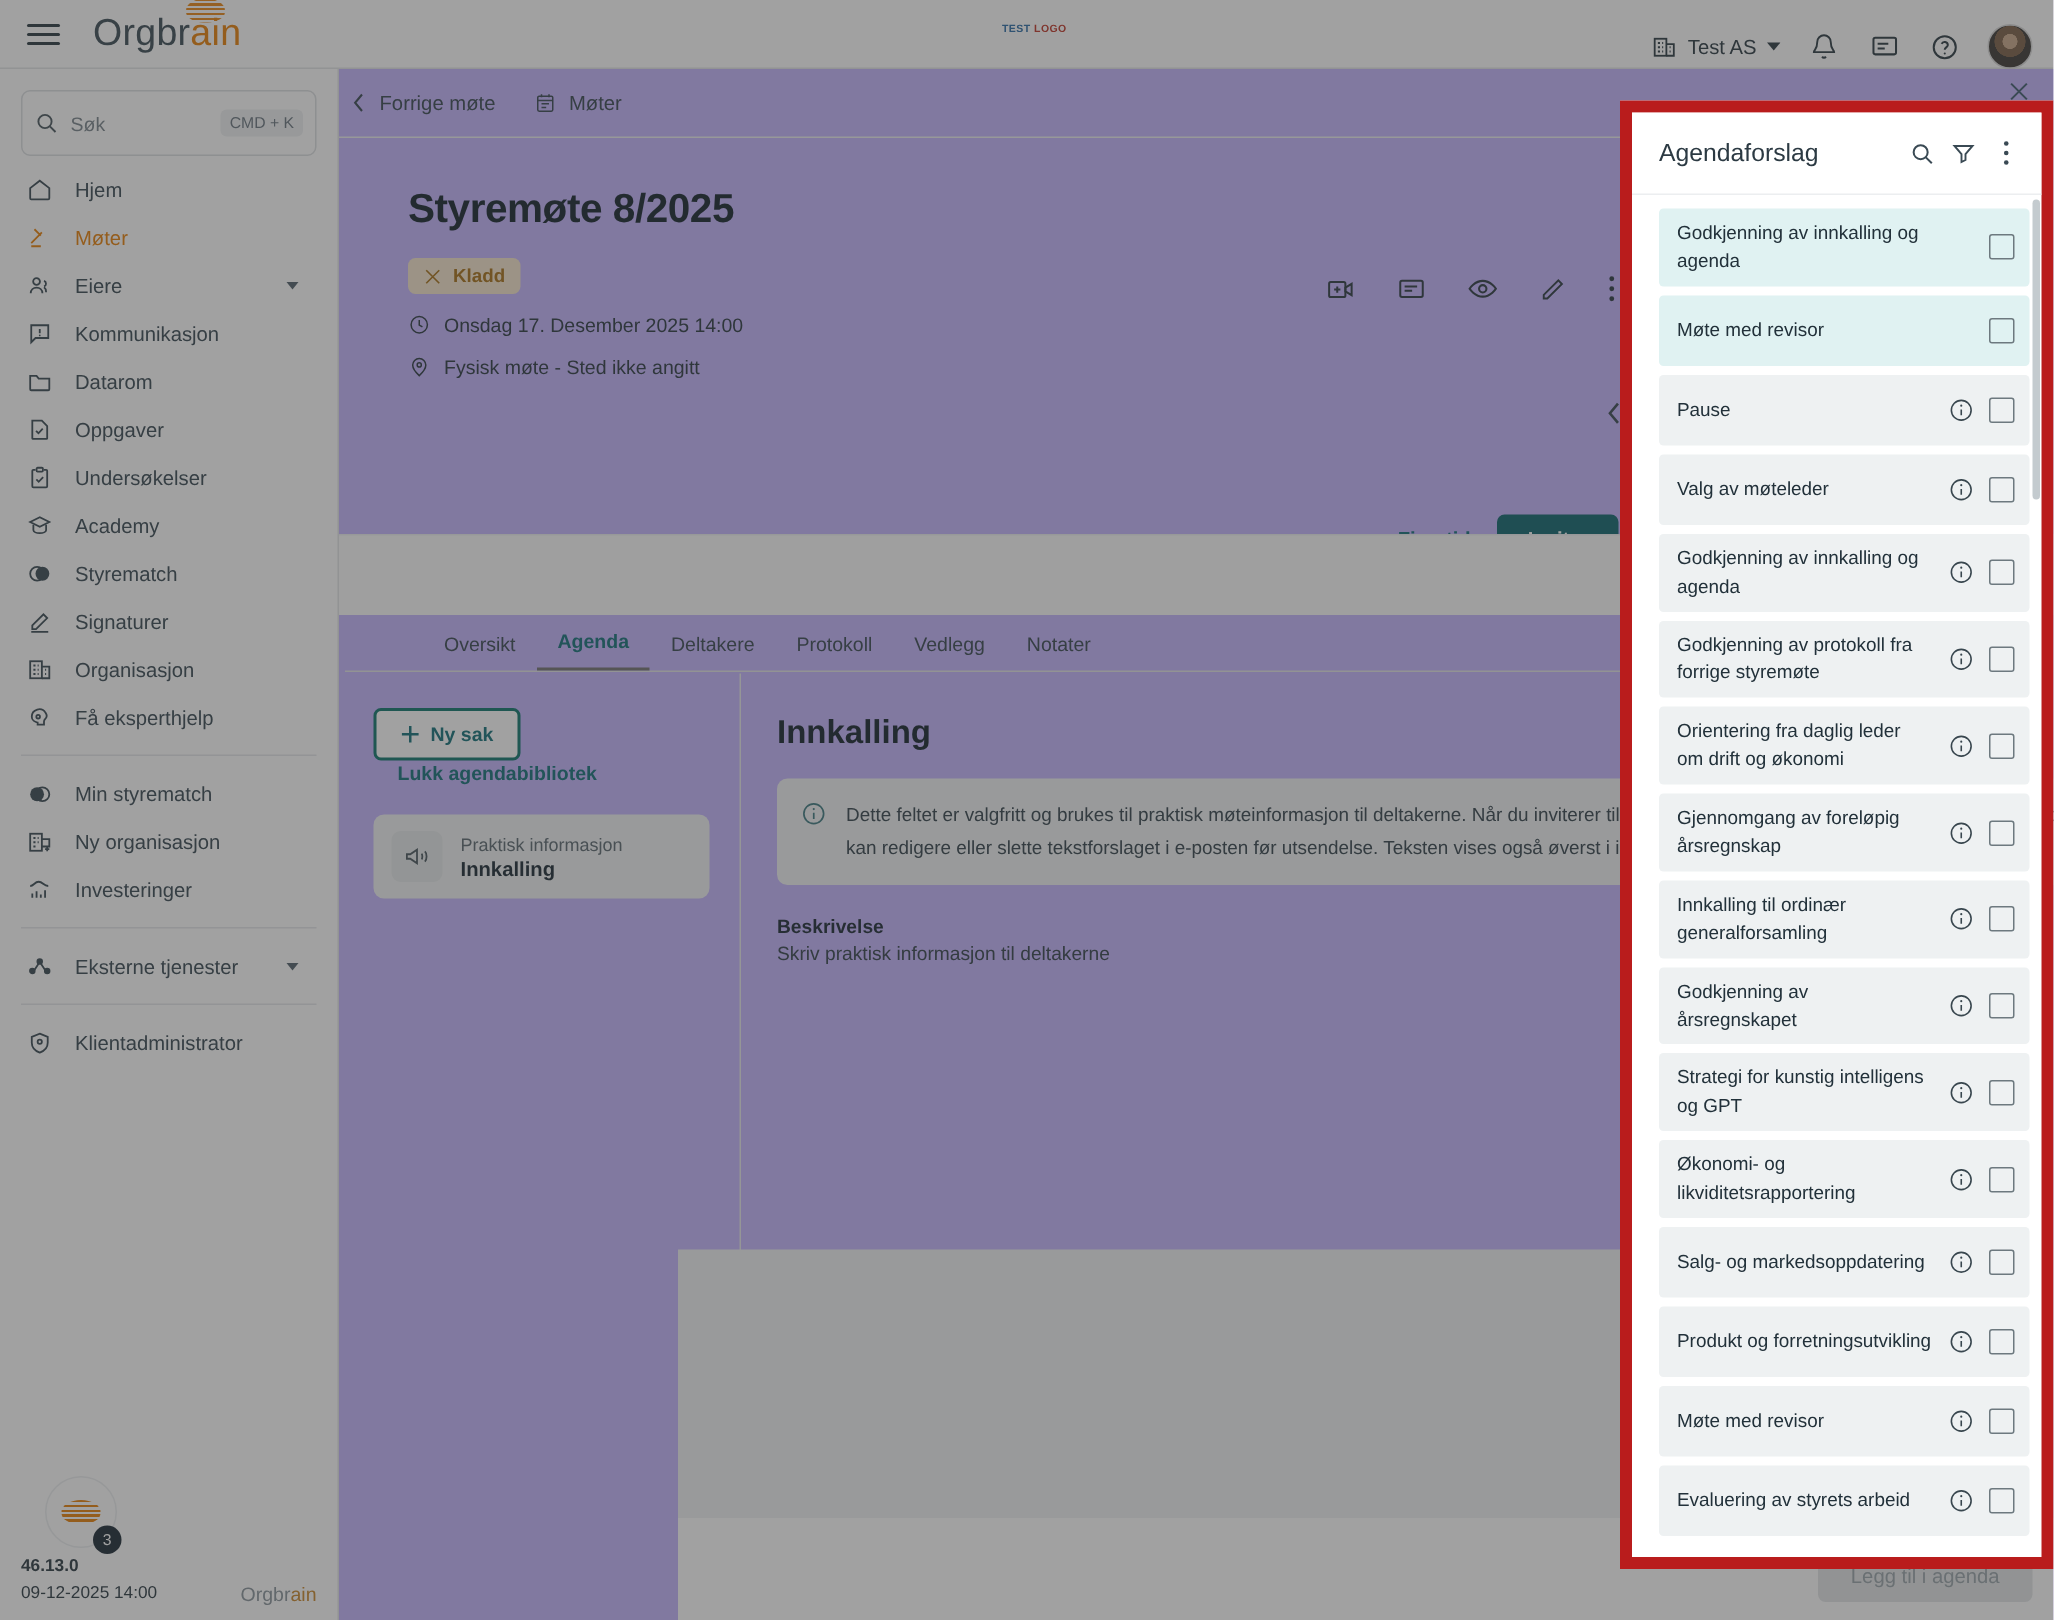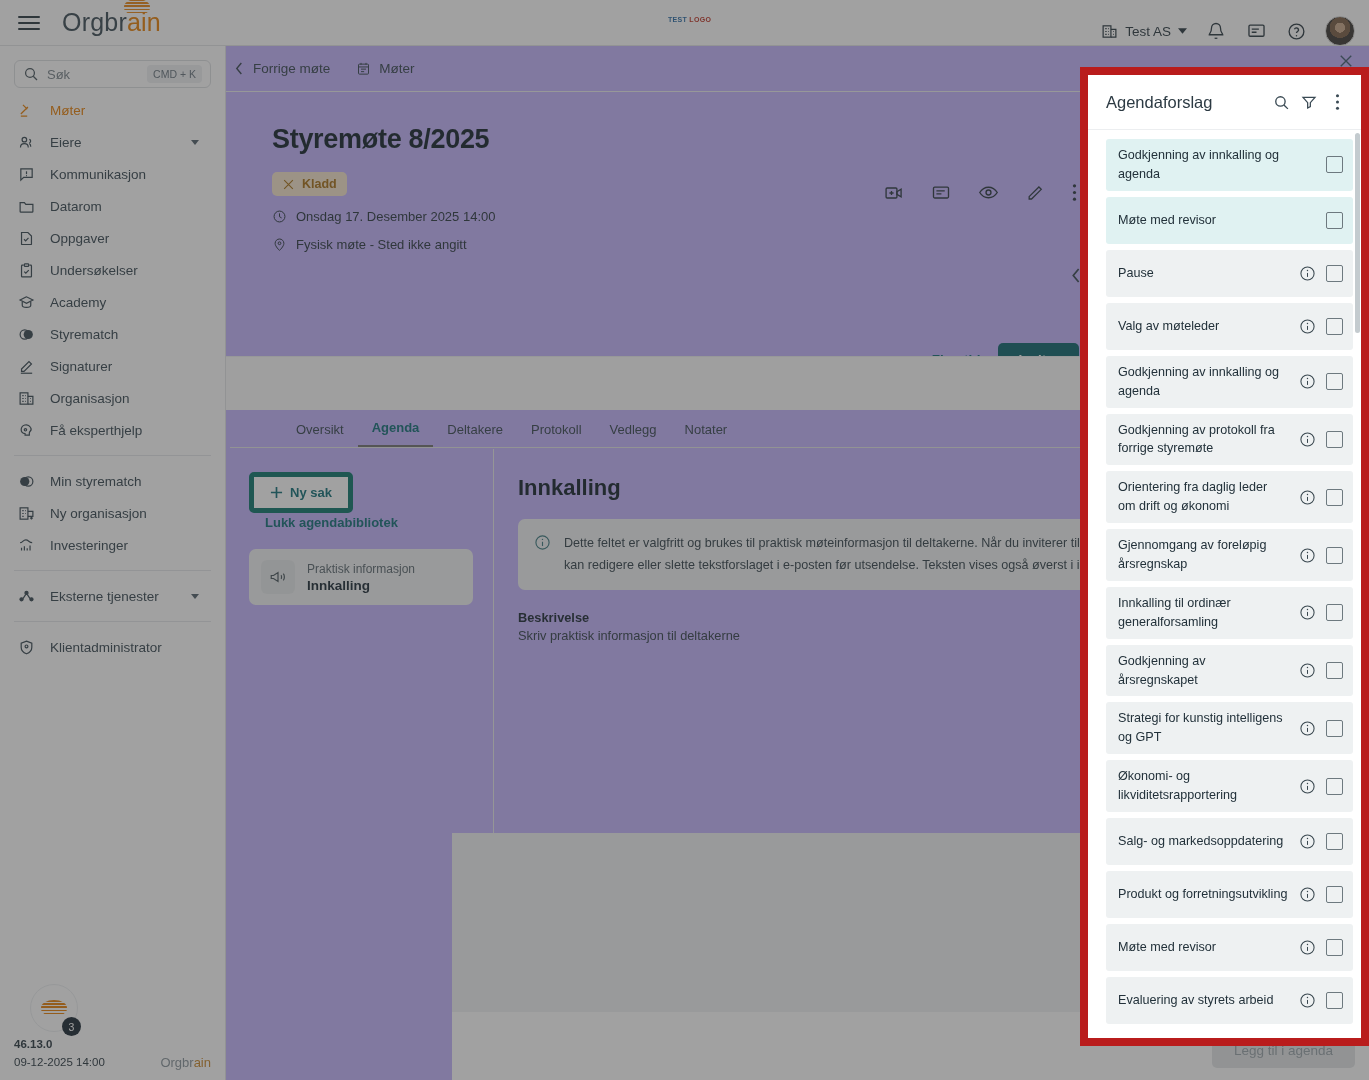--- a/index.html
+++ b/index.html
@@ -55,21 +55,21 @@
     border: 1px solid #d9d9d9;
     cursor: pointer;
   }
 
   
   .sidebar {
     position: absolute; top: 46px; left: 0; width: 226px; bottom: 0;
     background: #fff; border-right: 1px solid #e4e6e8;
   }
   .search-box {
-    margin: 14px 14px 6px 14px; height: 28px; border: 1px solid #dcdfe2; border-radius: 6px;
+    margin: 14px 14px 6px 14px; height: 44px; border: 1px solid #dcdfe2; border-radius: 6px;
     display: flex; align-items: center; padding: 0 8px; cursor: text;
   }
   .search-box .sl { font-size: 13px; color: #7b868d; margin-left: 8px; flex: 1; }
   .kbd { font-size: 10.5px; color: #6b7780; background: #eef0f2; border-radius: 4px; padding: 3px 6px; }
 
   .nav { margin-top: 6px; }
   .nav-item {
     display: flex; align-items: center; height: 32px; padding: 0 0 0 18px;
     color: #3a4a54; font-size: 13.5px; cursor: pointer; position: relative;
   }
@@ -121,21 +121,21 @@
   .panel-collapse { position: absolute; right: 286px; top: 222px; color: #3a4a54; cursor: pointer; }
 
   .sect-div { position: absolute; left: 0; right: 0; top: 310px; height: 54px; background: #fbfcfc; border-top:1px solid #edeff1; }
 
   .tabs { position: absolute; left: 4px; right: 0; top: 364px; height: 38px; display: flex; align-items: flex-end;
           gap: 0; border-bottom: 1px solid #e4e6e8; padding-left: 52px; }
   .tab { font-size: 13px; color: #3a4a54; padding: 0 14px 10px 14px; cursor: pointer; }
   .tab.active { color: #15727a; font-weight: bold; border-bottom: 2px solid #737373; }
 
   .agenda-left { position: absolute; left: 0; top: 403px; width: 268px; bottom: 0; border-right: 1px solid #e9ebed; padding: 23px 20px 0 23px; }
-  .ny-sak { display: inline-flex; align-items: center; gap: 7px; border: 5px solid #0f766e; color: #15727a;
+  .ny-sak { display: inline-flex; align-items: center; gap: 7px; border: 2px solid #0f766e; color: #15727a;
             border-radius: 5px; padding: 8px 16px; font-size: 13px; font-weight: bold; cursor: pointer; background:#fff; }
   .lukk-lib { display: inline-block; margin-left: 16px; color: #15727a; font-size: 13px; font-weight: bold; cursor: pointer; vertical-align: middle; }
   .lib-card { margin-top: 18px; background: #f1f3f4; border-radius: 7px; padding: 11px 12px; display: flex; align-items: center; gap: 12px; cursor: pointer; }
   .lib-ico { width: 34px; height: 34px; border-radius: 6px; background: #e6e9ea; display:flex; align-items:center; justify-content:center; color:#4a585f; flex:none;}
   .lib-sub { font-size: 12px; color: #5d6a72; text-align: right; }
   .lib-title { font-size: 13.5px; font-weight: bold; color: #1d2b36; margin-top: 2px; }
 
   .agenda-right { position: absolute; left: 268px; top: 403px; right: 0; bottom: 0; padding: 26px 0 0 24px; }
   .ar-title { font-size: 22px; font-weight: bold; color: #17262f; }
   .info-box { margin-top: 18px; background: #f1f3f4; border-radius: 7px; padding: 14px 16px; display: flex; gap: 13px; width: 998px; }
@@ -242,20 +242,28 @@
           <svg width="16" height="16" viewBox="0 0 24 24" fill="none" stroke="#4a585f" stroke-width="1.9">
               <circle cx="10.5" cy="10.5" r="6.6"></circle>
               <path d="M15.4 15.4L21 21"></path>
             </svg>
         </span>
         <span class="sl">Søk</span>
         <span class="kbd">CMD + K</span>
       </div>
 
       <div class="nav">
+        <div class="nav-item">
+          <span class="ni">
+              <svg width="17" height="17" viewBox="0 0 24 24" fill="none" stroke="currentColor" stroke-width="1.7">
+                <path d="M3 10.5L12 3.5l9 7V20a1 1 0 01-1 1H4a1 1 0 01-1-1z"></path>
+              </svg>
+            </span>
+          <span class="nl">Hjem</span>
+        </div>
         <div class="nav-item active">
           <span class="ni">
               <svg width="17" height="17" viewBox="0 0 24 24" fill="none" stroke="currentColor" stroke-width="1.7">
                 <path d="M4 17L14 7M7 4l6 6M4 20h9"></path>
               </svg>
             </span>
           <span class="nl">Møter</span>
         </div>
         <div class="nav-item">
           <span class="ni">

